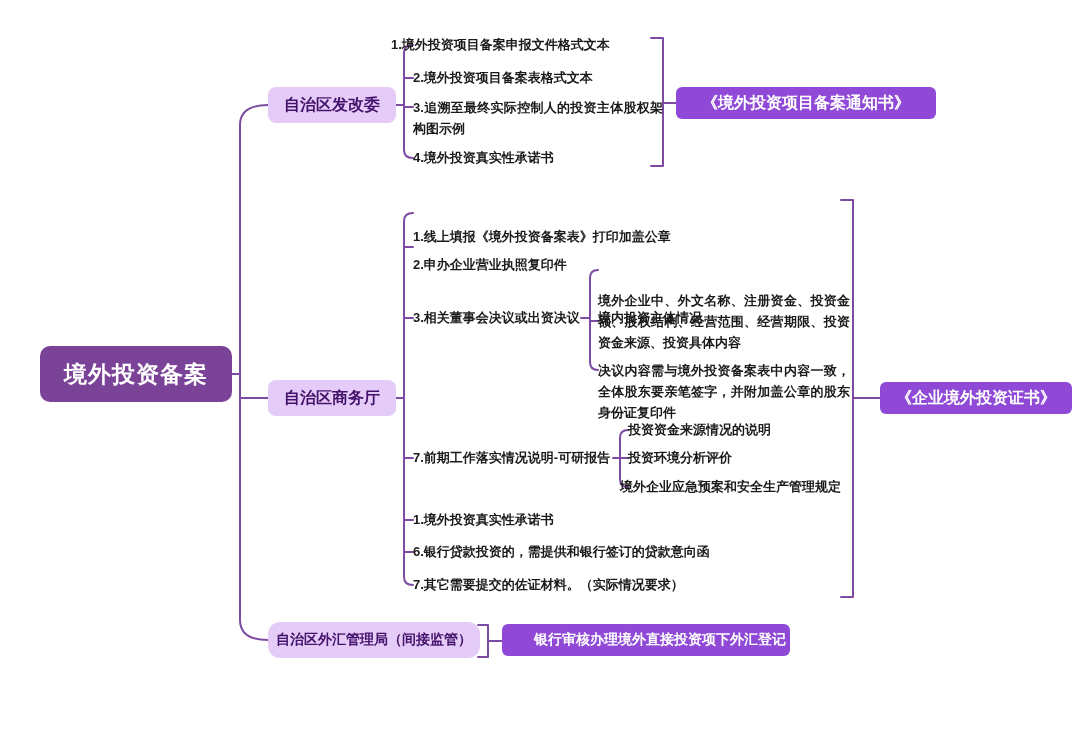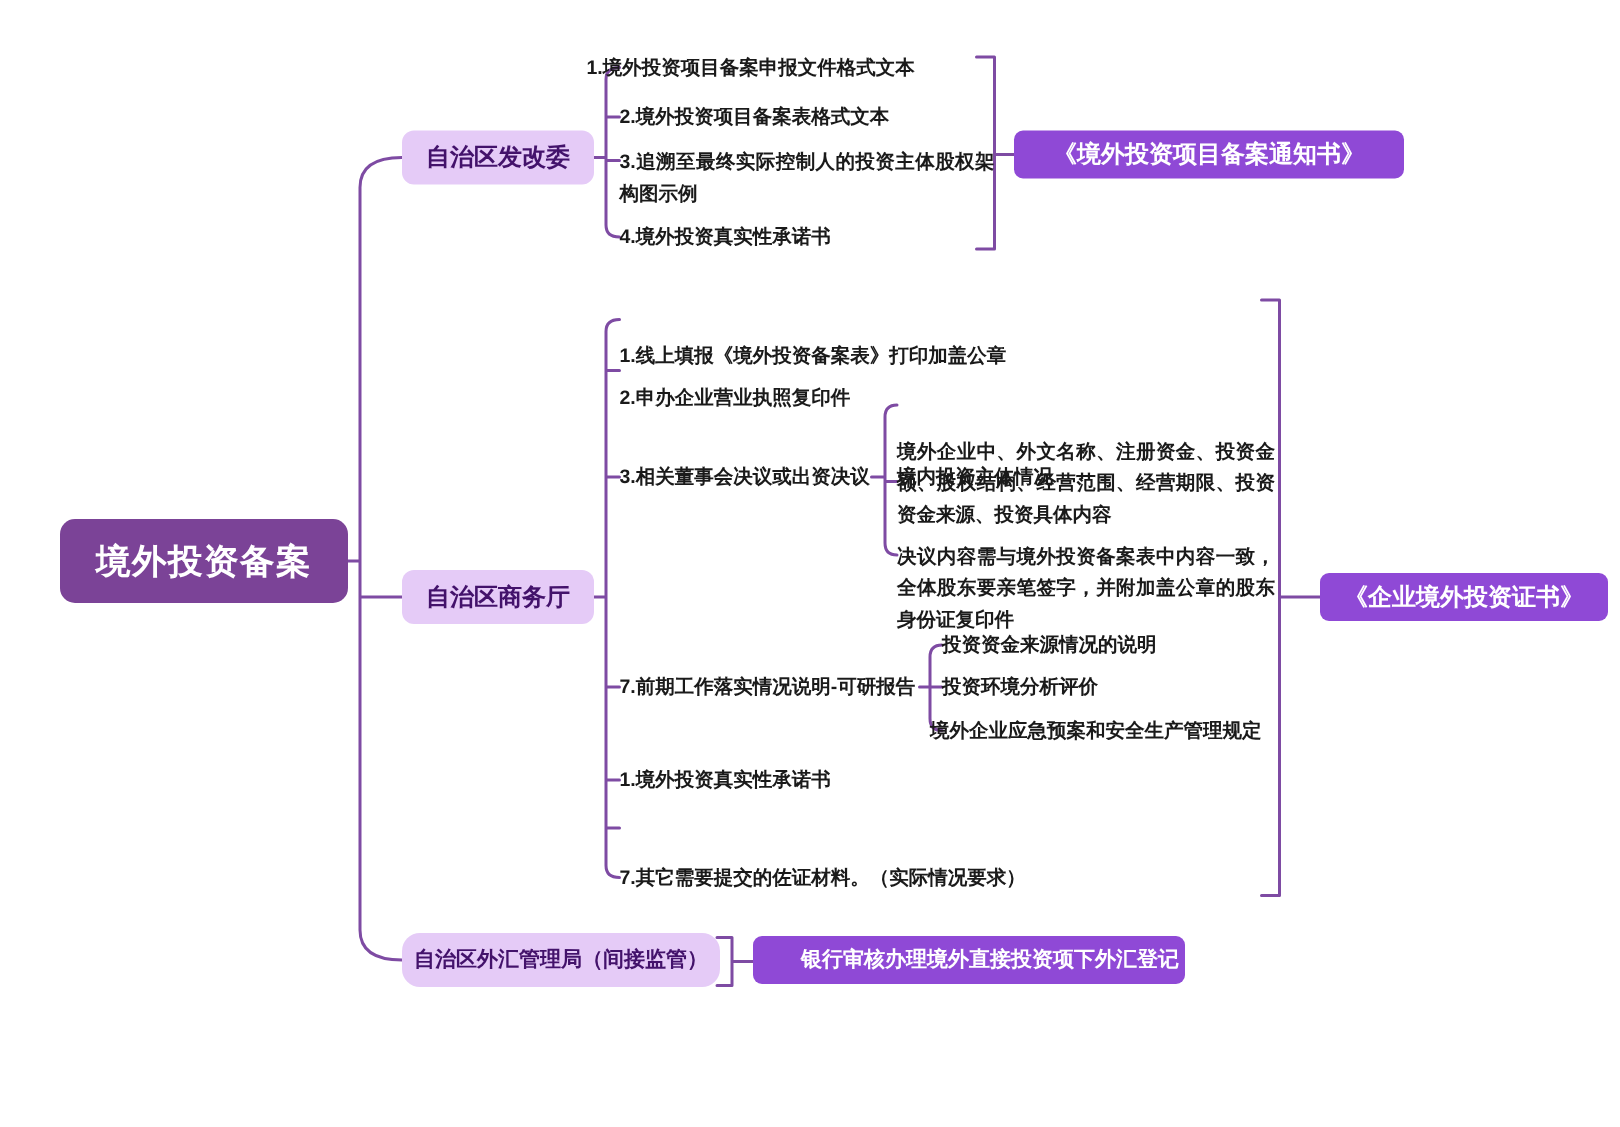--- a/index.html
+++ b/index.html
@@ -63,20 +63,21 @@
   <div class="item" style="left:391px;top:35px;">1.境外投资项目备案申报文件格式文本</div>
   <div class="item" style="left:413px;top:68px;">2.境外投资项目备案表格式文本</div>
   <div class="item wrap" style="left:413px;top:97px;width:250px;">3.追溯至最终实际控制人的投资主体股权架构图示例</div>
   <div class="item" style="left:413px;top:148px;">4.境外投资真实性承诺书</div>
 
   <div class="item" style="left:413px;top:203px;margin-top:24px;">1.线上填报《境外投资备案表》打印加盖公章</div>
   <div class="item" style="left:413px;top:219px;margin-top:36px;">2.申办企业营业执照复印件</div>
   <div class="item" style="left:413px;top:308px;">3.相关董事会决议或出资决议</div>
   <div class="item" style="left:413px;top:448px;">7.前期工作落实情况说明-可研报告</div>
   <div class="item" style="left:413px;top:510px;">1.境外投资真实性承诺书</div>
+  <div class="item" style="left:413px;top:542px;">6.银行贷款投资的，需提供和银行签订的贷款意向函</div>
   <div class="item" style="left:413px;top:575px;">7.其它需要提交的佐证材料。（实际情况要求）</div>
 
   <div class="item" style="left:598px;top:260px;margin-top:48px;">境内投资主体情况</div>
   <div class="item wrap" style="left:598px;top:290px;width:252px;">境外企业中、外文名称、注册资金、投资金额、股权结构、经营范围、经营期限、投资资金来源、投资具体内容</div>
   <div class="item wrap" style="left:598px;top:360px;width:252px;">决议内容需与境外投资备案表中内容一致，全体股东要亲笔签字，并附加盖公章的股东身份证复印件</div>
 
   <div class="item" style="left:628px;top:420px;">投资资金来源情况的说明</div>
   <div class="item" style="left:628px;top:448px;">投资环境分析评价</div>
   <div class="item" style="left:604px;top:477px;margin-left:16px;">境外企业应急预案和安全生产管理规定</div>
 

